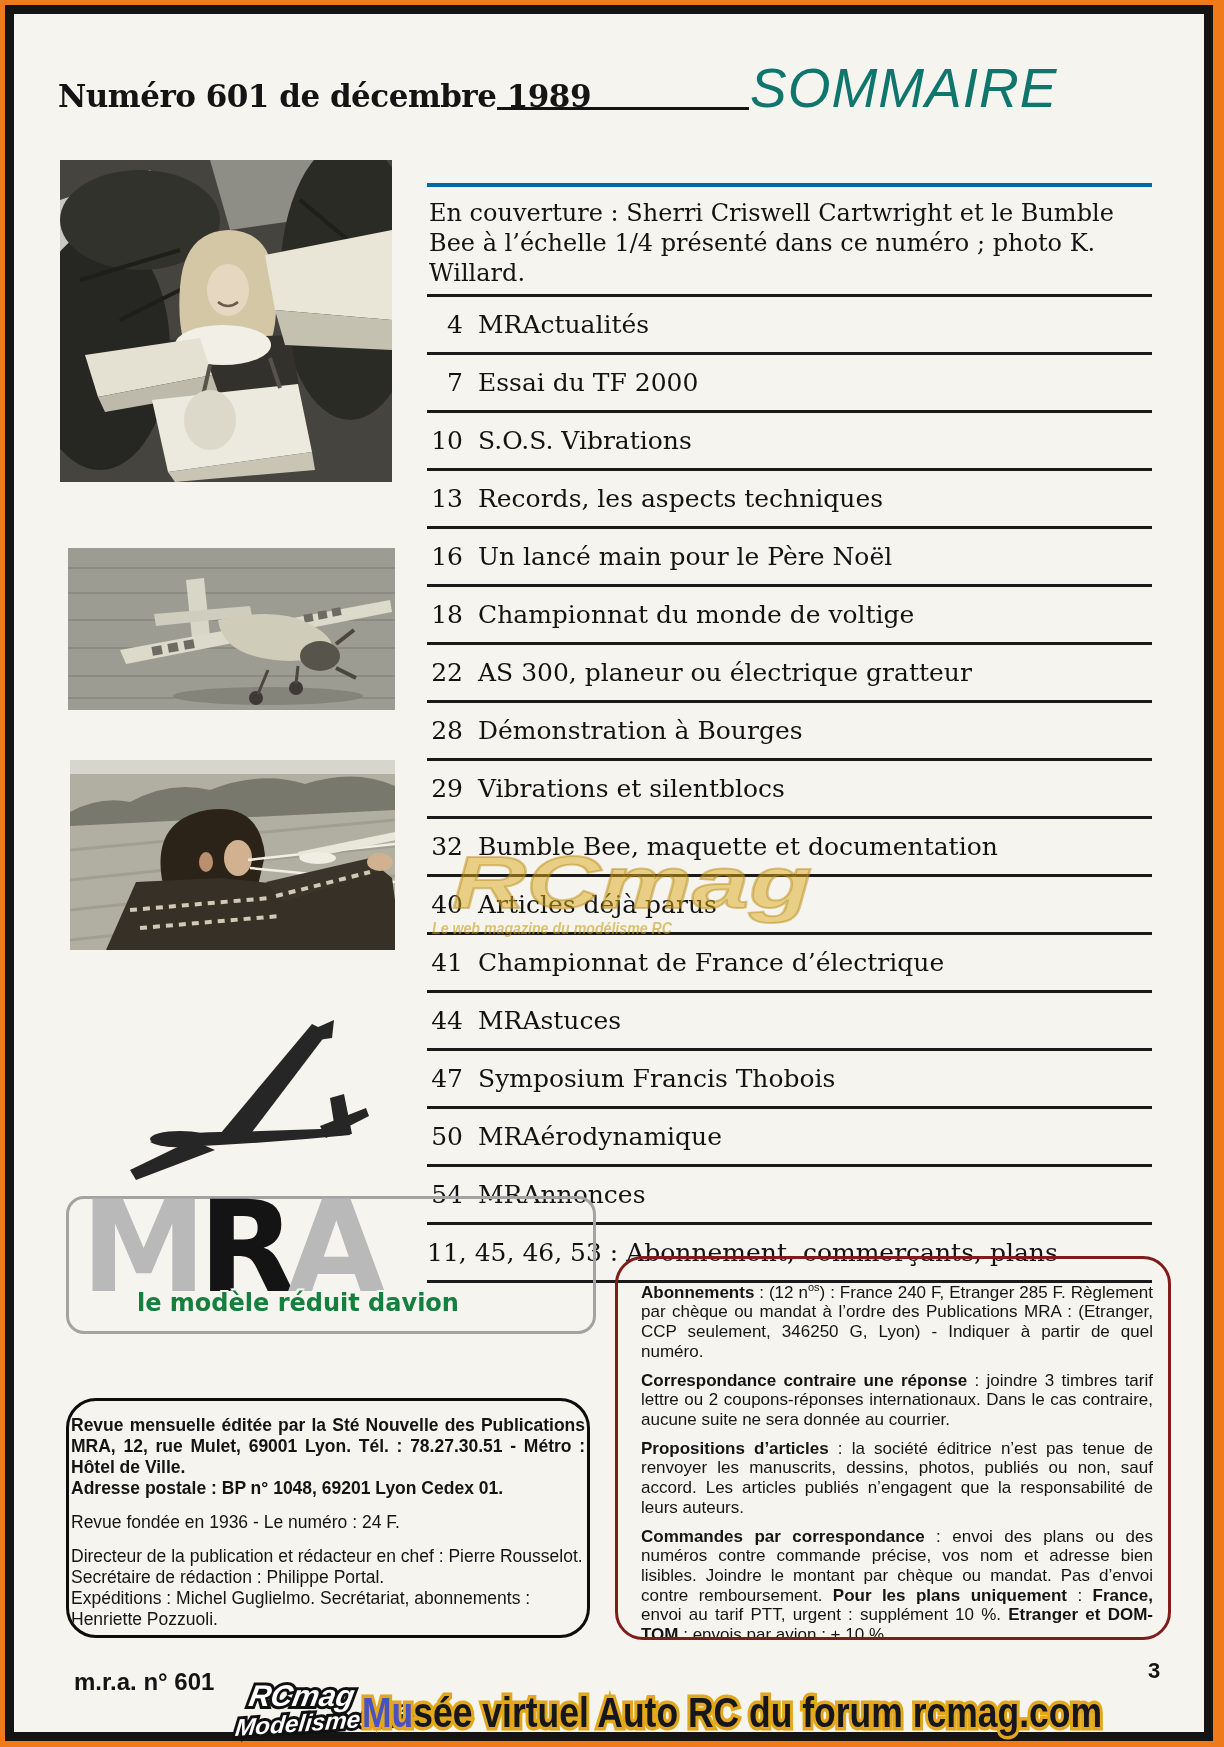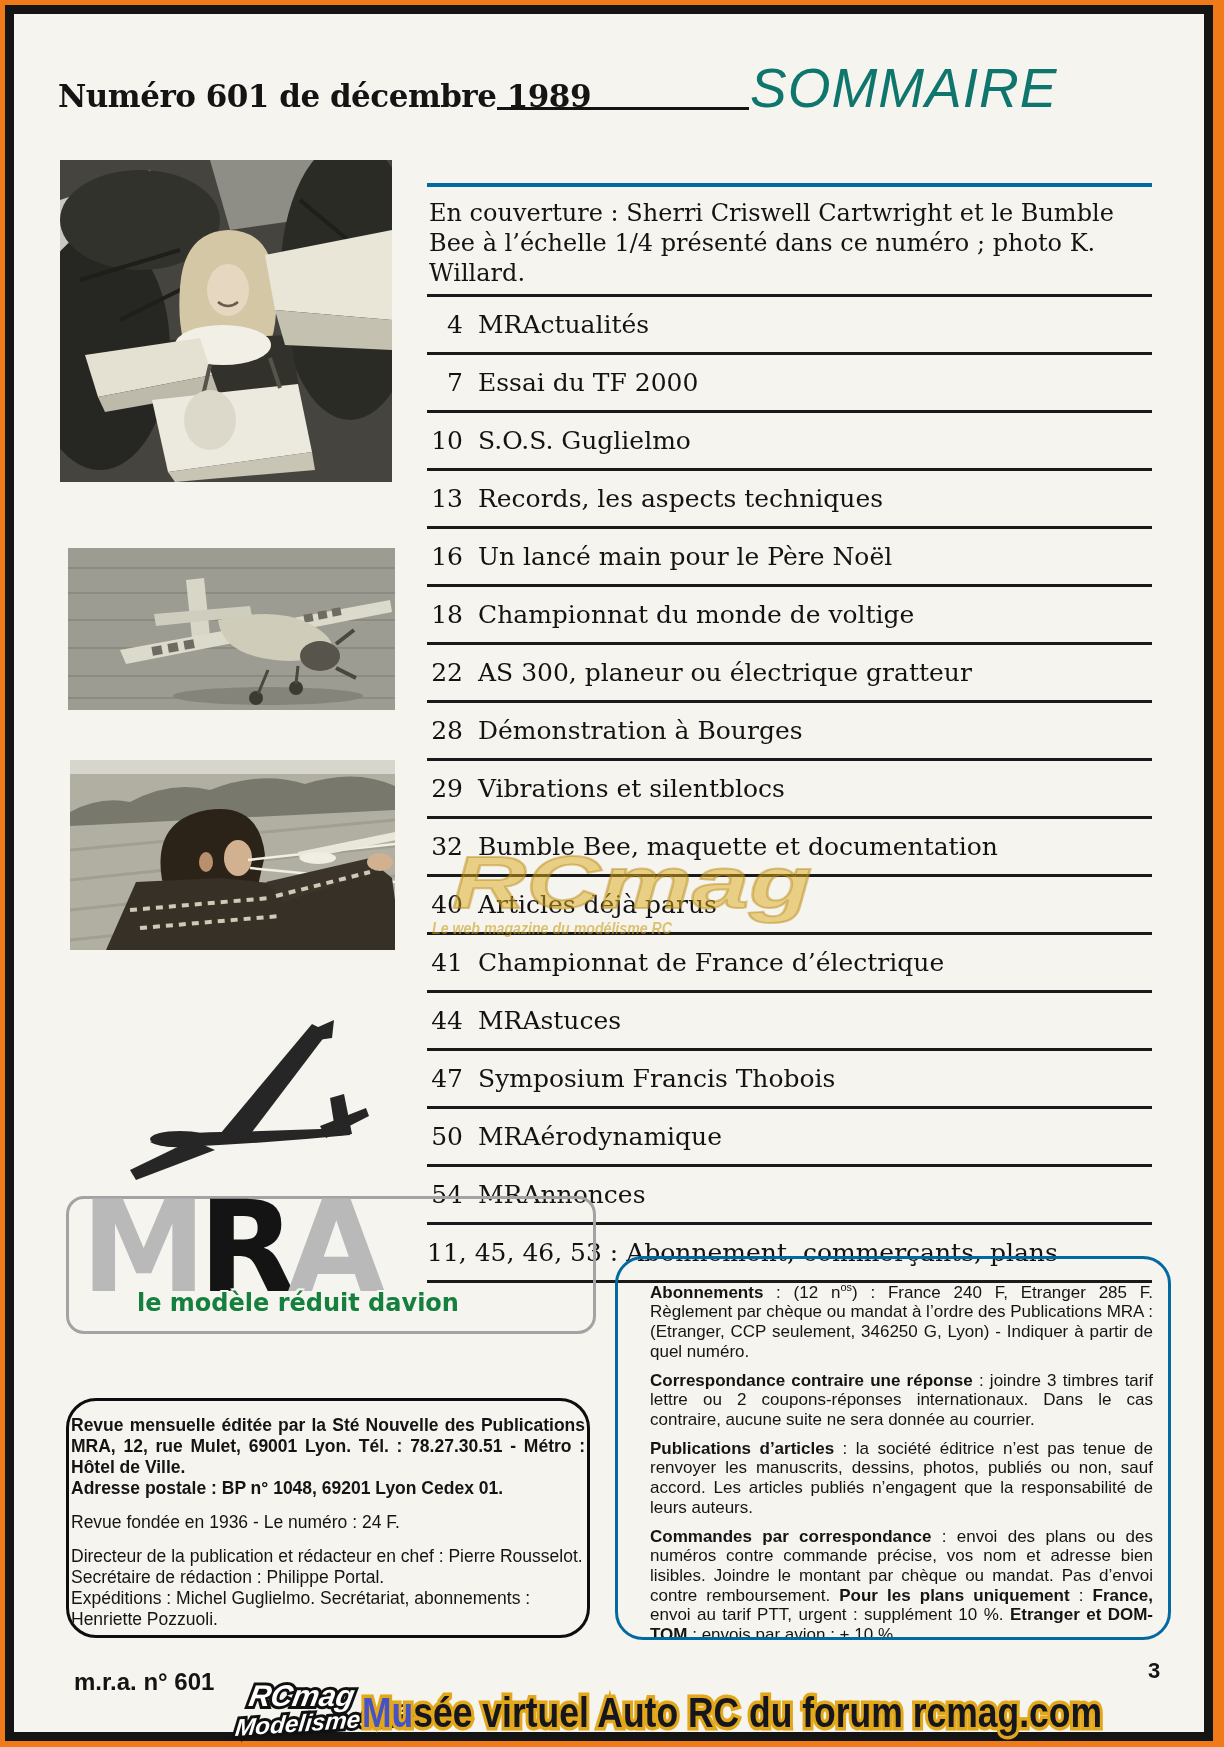--- a/index.html
+++ b/index.html
@@ -36,22 +36,22 @@
         font-size:24px;letter-spacing:0px;color:#15803d;white-space:nowrap;
         text-shadow:-2px -2px 0 #f6f4ee,2px -2px 0 #f6f4ee,-2px 2px 0 #f6f4ee,2px 2px 0 #f6f4ee,0 -2px 0 #f6f4ee,0 2px 0 #f6f4ee,-2px 0 0 #f6f4ee,2px 0 0 #f6f4ee;}
   
   .pub-box{position:absolute;left:66px;top:1398px;width:524px;height:240px;border:3px solid #0d0d0d;
            border-radius:30px;padding:14px 2px;box-sizing:border-box;overflow:hidden;
            font-size:17.5px;line-height:1.2;}
   .pub-box p{margin:0;}
   .pub-b{font-weight:bold;text-align:justify;}
   .pub-gap{margin-top:13px !important;}
   
-  .info-box{position:absolute;left:615px;top:1256px;width:556px;height:384px;border:3px solid #0369a1;
-            border-radius:28px;padding:22px 15px 12px 32px;box-sizing:border-box;overflow:hidden;
+  .info-box{position:absolute;left:615px;top:1256px;width:556px;height:384px;border:3px solid #7f1d1d;
+            border-radius:28px;padding:22px 15px 12px 23px;box-sizing:border-box;overflow:hidden;
             font-size:17px;line-height:1.16;text-align:justify;}
   .info-par{margin:0 0 9px 0;}
   .seg-b{font-weight:bold;}
   .seg-sup{font-size:11px;vertical-align:super;}
   
   .footer-left{position:absolute;left:74px;top:1668px;font-weight:bold;font-size:24px;}
   .page-num{position:absolute;left:1148px;top:1658px;font-weight:bold;font-size:22px;}
   .wm-mid{position:absolute;left:424px;top:838px;z-index:5;pointer-events:none;}
   .wm-brand{position:absolute;left:205px;top:1676px;z-index:45;pointer-events:none;}
   .wm-musee{position:absolute;left:358px;top:1682px;z-index:60;pointer-events:none;}
@@ -152,21 +152,21 @@
         <div class="toc-row">
           <span class="toc-num">4</span>
           <span class="toc-title">MRActualités</span>
         </div>
         <div class="toc-row">
           <span class="toc-num">7</span>
           <span class="toc-title">Essai du TF 2000</span>
         </div>
         <div class="toc-row">
           <span class="toc-num">10</span>
-          <span class="toc-title">S.O.S. Guglielmo</span>
+          <span class="toc-title">S.O.S. Vibrations</span>
         </div>
         <div class="toc-row">
           <span class="toc-num">13</span>
           <span class="toc-title">Records, les aspects techniques</span>
         </div>
         <div class="toc-row">
           <span class="toc-num">16</span>
           <span class="toc-title">Un lancé main pour le Père Noël</span>
         </div>
         <div class="toc-row">
@@ -232,21 +232,21 @@
       <p class="pub-b">Adresse postale : BP n° 1048, 69201 Lyon Cedex 01.</p>
       <p class="pub-gap">Revue fondée en 1936 - Le numéro : 24 F.</p>
       <p class="pub-gap">Directeur de la publication et rédacteur en chef : Pierre Rousselot.</p>
       <p>Secrétaire de rédaction : Philippe Portal.</p>
       <p>Expéditions : Michel Guglielmo. Secrétariat, abonnements : Henriette Pozzuoli.</p>
     </div>
 
   <div class="info-box" id="info-box">
       <p class="info-par"><span class="seg-b">Abonnements</span><span class="seg-n"> : (12 n</span><span class="seg-sup">os</span><span class="seg-n">) : France 240 F, Etranger 285 F. Règlement par chèque ou mandat à l’ordre des Publications MRA : (Etranger, CCP seulement, 346250 G, Lyon) - Indiquer à partir de quel numéro.</span></p>
       <p class="info-par"><span class="seg-b">Correspondance contraire une réponse</span><span class="seg-n"> : joindre 3 timbres tarif lettre ou 2 coupons-réponses internationaux. Dans le cas contraire, aucune suite ne sera donnée au courrier.</span></p>
-      <p class="info-par"><span class="seg-b">Publications d’articles</span><span class="seg-n"> : la société éditrice n’est pas tenue de renvoyer les manuscrits, dessins, photos, publiés ou non, sauf accord. Les articles publiés n’engagent que la responsabilité de leurs auteurs.</span></p>
+      <p class="info-par"><span class="seg-b">Propositions d’articles</span><span class="seg-n"> : la société éditrice n’est pas tenue de renvoyer les manuscrits, dessins, photos, publiés ou non, sauf accord. Les articles publiés n’engagent que la responsabilité de leurs auteurs.</span></p>
       <p class="info-par"><span class="seg-b">Commandes par correspondance</span><span class="seg-n"> : envoi des plans ou des numéros contre commande précise, vos nom et adresse bien lisibles. Joindre le montant par chèque ou mandat. Pas d’envoi contre remboursement. </span><span class="seg-b">Pour les plans uniquement</span><span class="seg-n"> : </span><span class="seg-b">France,</span><span class="seg-n"> envoi au tarif PTT, urgent : supplément 10 %. </span><span class="seg-b">Etranger et DOM-TOM</span><span class="seg-n"> : envois par avion : + 10 %.</span></p>
       <p class="info-par"><span class="seg-n">Les chèques encaissables hors de France ne sont pas admis. Régler alors par mandat poste à notre CCP 346 250 G à Lyon.</span></p>
     </div>
 
   <div class="footer-left">m.r.a. n° 601</div>
   <div class="page-num">3</div>
 
   <svg class="wm-brand" width="270" height="72" viewBox="0 0 270 72">
     <g transform="skewX(-10)">
       <text x="48" y="30" font-family="Liberation Sans, sans-serif" font-style="italic" font-weight="800" font-size="30" paint-order="stroke" stroke="#101010" stroke-width="6" fill="#ffffff">RCmag</text>

